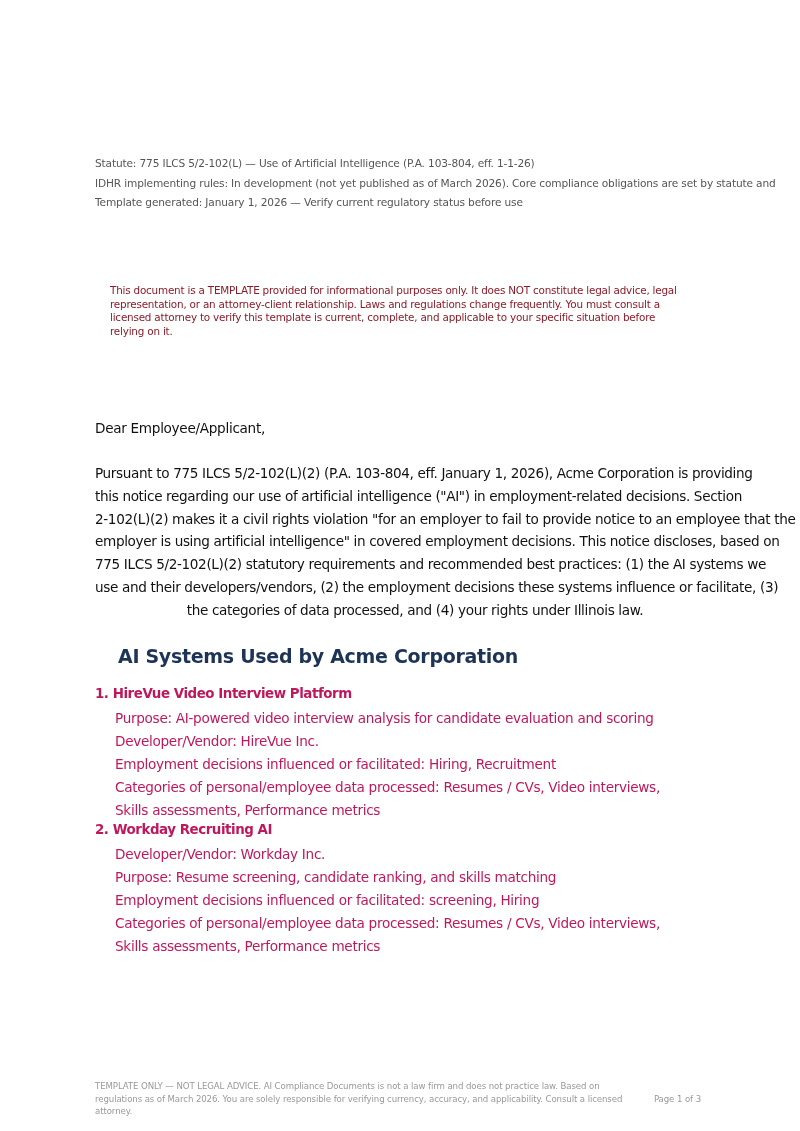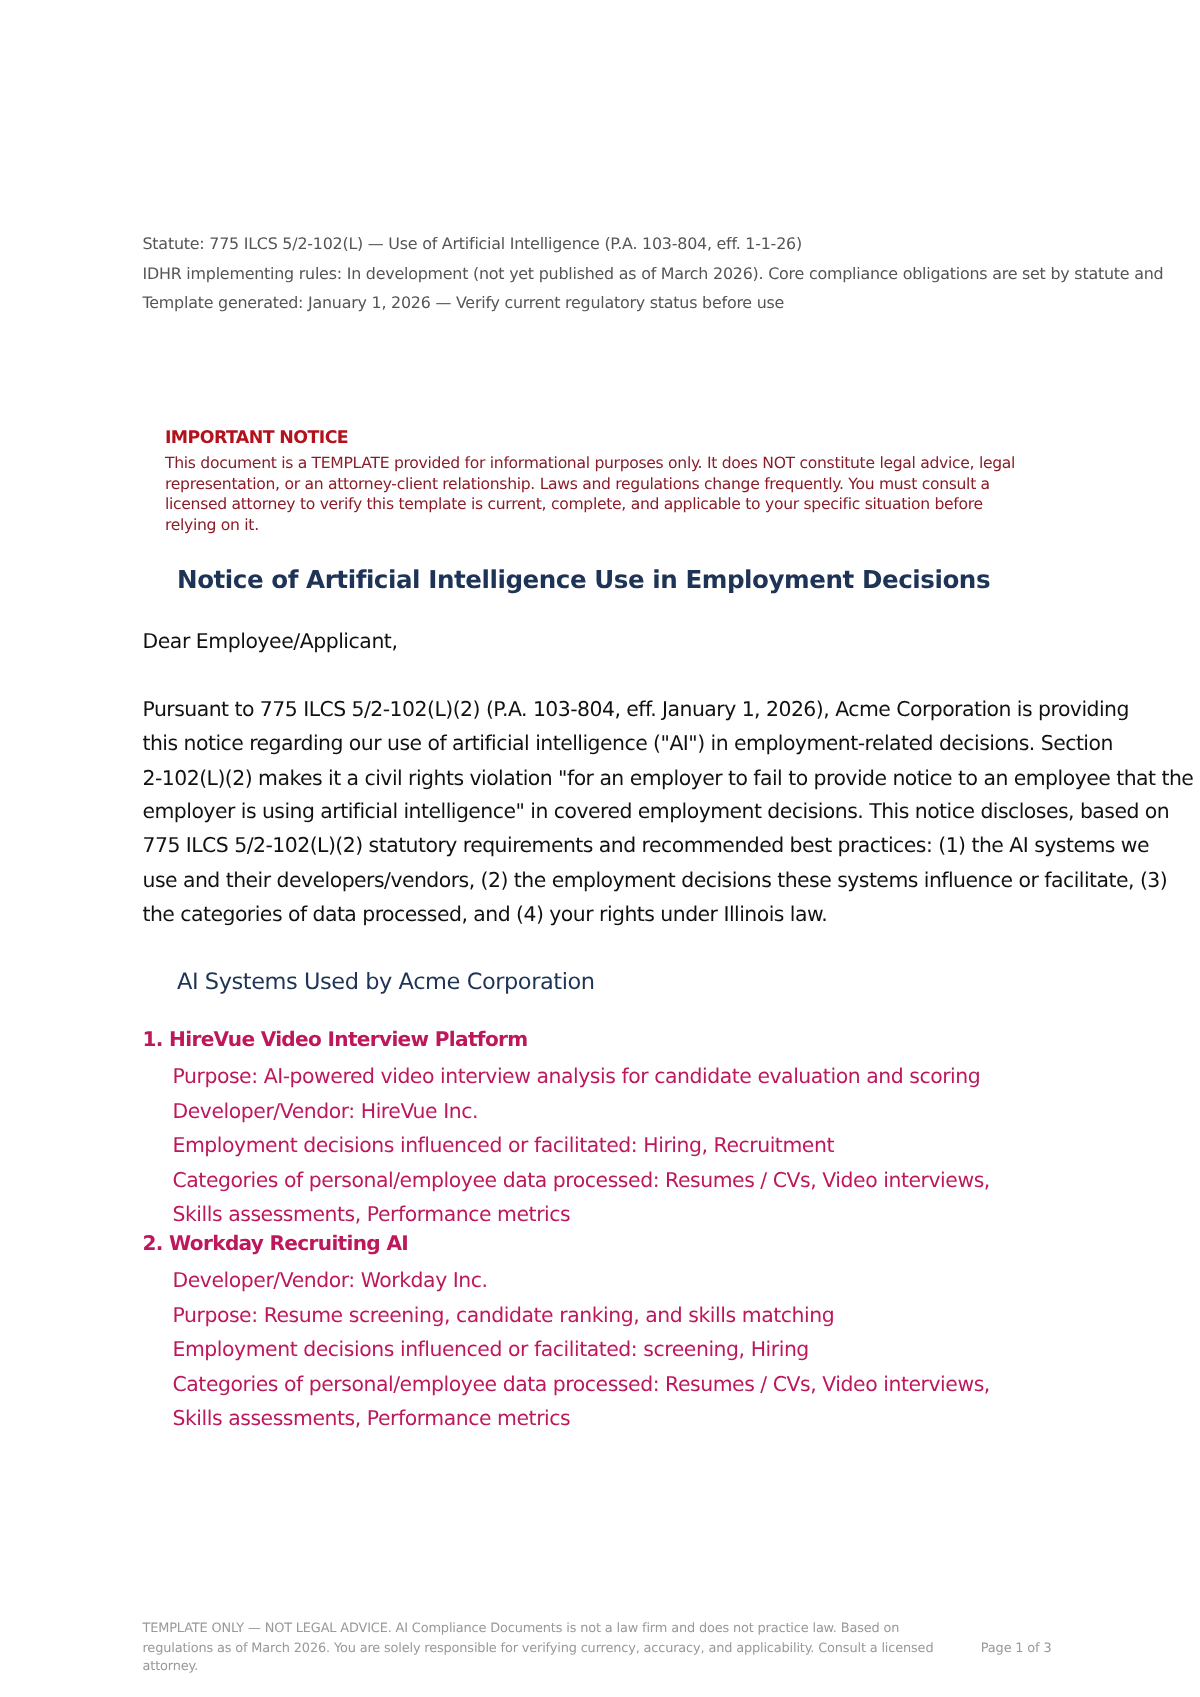--- a/index.html
+++ b/index.html
@@ -69,28 +69,29 @@
     }
     .intro {
       position: absolute;
       left: 95px;
       top: 462px;
       width: 640px;
       font-size: 13.6px;
       line-height: 22.8px;
       color: #111;
       letter-spacing: -0.35px;
+      text-align: center;
     }
     .intro span { display: block; white-space: nowrap; }
     .section-title {
       position: absolute;
       left: 118px;
       top: 645px;
-      font-size: 15px;
-      font-weight: normal;
+      font-size: 19px;
+      font-weight: bold;
       color: #1e3456;
       letter-spacing: -0.3px;
       white-space: nowrap;
     }
     .system {
       position: absolute;
       left: 95px;
       width: 640px;
       font-size: 13.6px;
       color: #be185d;
@@ -132,25 +133,23 @@
 
 <div class="page">
 
   <div class="meta">
     <div>Statute: 775 ILCS 5/2-102(L) — Use of Artificial Intelligence (P.A. 103-804, eff. 1-1-26)</div>
     <div>IDHR implementing rules: In development (not yet published as of March 2026). Core compliance obligations are set by statute and</div>
     <div>Template generated: January 1, 2026 — Verify current regulatory status before use</div>
   </div>
 
   <div class="notice">
-    <div class="notice-title">IMPORTANT NOTICE</div>
     <div class="notice-body">This document is a TEMPLATE provided for informational purposes only. It does NOT constitute legal advice, legal representation, or an attorney-client relationship. Laws and regulations change frequently. You must consult a licensed attorney to verify this template is current, complete, and applicable to your specific situation before relying on it.</div>
   </div>
 
-  <div class="doc-title">Notice of Artificial Intelligence Use in Employment Decisions</div>
 
   <div class="salutation">Dear Employee/Applicant,</div>
 
   <div class="intro">
     <span>Pursuant to 775 ILCS 5/2-102(L)(2) (P.A. 103-804, eff. January 1, 2026), Acme Corporation is providing</span>
     <span>this notice regarding our use of artificial intelligence ("AI") in employment-related decisions. Section</span>
     <span>2-102(L)(2) makes it a civil rights violation "for an employer to fail to provide notice to an employee that the</span>
     <span>employer is using artificial intelligence" in covered employment decisions. This notice discloses, based on</span>
     <span>775 ILCS 5/2-102(L)(2) statutory requirements and recommended best practices: (1) the AI systems we</span>
     <span>use and their developers/vendors, (2) the employment decisions these systems influence or facilitate, (3)</span>

